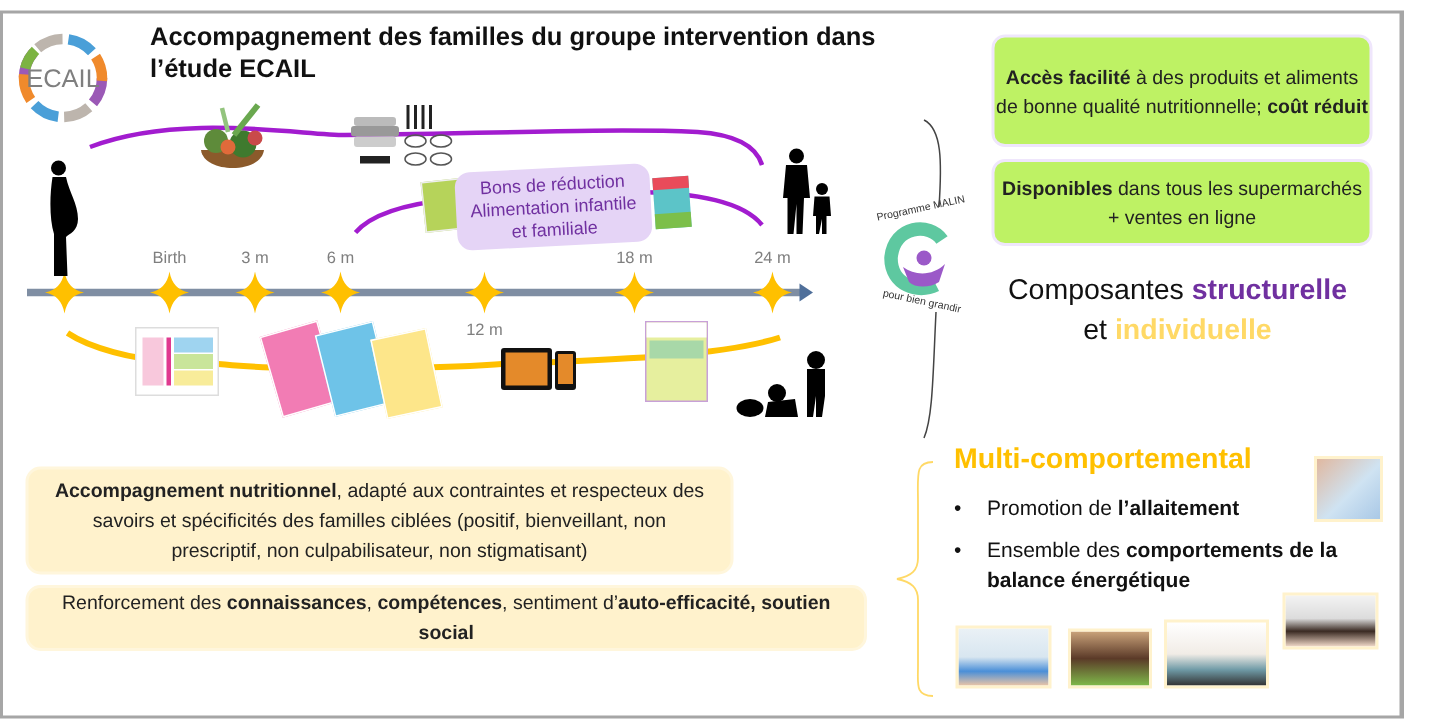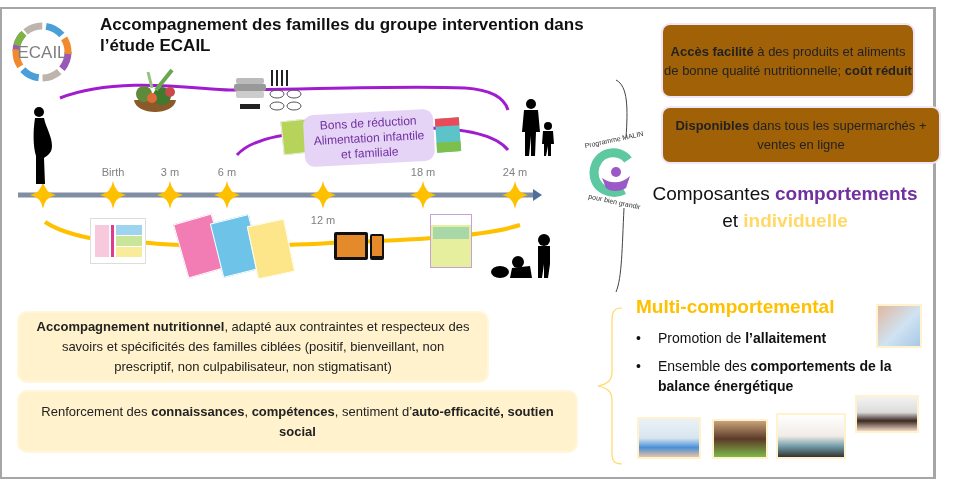--- a/index.html
+++ b/index.html
@@ -3,21 +3,21 @@
 <meta charset="utf-8">
 <style>
   html, body { margin: 0; padding: 0; background: #ffffff; }
   body { width: 962px; height: 481px; position: relative; overflow: hidden;
          font-family: "Liberation Sans", sans-serif; color: #111; }
   .frame { position: absolute; left: 0; top: 7px; width: 936px; height: 472px;
            border: 2px solid #a6a6a6; border-right-width: 3px; box-sizing: border-box; background:#fff; }
   .title { position: absolute; left: 100px; top: 14px; width: 520px; text-align: left;
            font-weight: bold; font-size: 17px; line-height: 21px; color: #111; }
   .abs { position: absolute; }
-  .purple-box { position: absolute; background: #a16207; border: 2px solid #efe6fc; border-radius: 9px;
+  .purple-box { position: absolute; background: #bef264; border: 2px solid #efe6fc; border-radius: 9px;
                 box-sizing: border-box; text-align: center; font-size: 13px; line-height: 19px; color: #222;
                 display: flex; align-items: center; justify-content: center; flex-direction: column; }
   .yellow-box { position: absolute; background: #fff2cc; border: 2px solid #fff6dc; border-radius: 10px;
                 box-sizing: border-box; text-align: center; font-size: 13px; line-height: 20px; color: #222;
                 display: flex; align-items: center; justify-content: center; flex-direction: column; padding: 0 12px; }
   .coupon-box { position: absolute; left: 304px; top: 112px; width: 130px; height: 52px;
                 background: #e5d4f6; border-radius: 10px; transform: rotate(-3deg);
                 text-align: center; font-size: 12px; line-height: 15px; color: #7030a0;
                 display: flex; flex-direction: column; justify-content: center; }
   .tick-label { position: absolute; top: 166px; font-size: 11px; color: #7f7f7f; transform: translateX(-50%); }
@@ -188,33 +188,33 @@
     <circle cx="28" cy="30" r="6" fill="#000"></circle>
     <path d="M22,36 L40,34 L42,46 L20,46 Z" fill="#000"></path>
     <circle cx="54" cy="8" r="6" fill="#000"></circle>
     <path d="M48,14 L60,14 L60,32 L58,46 L54,46 L54,32 L52,46 L48,46 Z" fill="#000"></path>
   </svg>
 </div>
 
 <div class="purple-box" style="left:661px;top:23px;width:254px;height:75px;">
   <div><b>Accès facilité</b><span> à des produits et aliments de bonne qualité nutritionnelle; </span><b>coût réduit</b></div>
 </div>
-<div class="purple-box" style="left:661px;top:106px;width:280px;height:58px;justify-content:center;">
+<div class="purple-box" style="left:661px;top:106px;width:254px;height:58px;justify-content:center;">
   <div><b>Disponibles</b><span> dans tous les supermarchés + ventes en ligne</span></div>
 </div>
 
 <div class="comp">
-  <span>Composantes </span><span class="s">comportements</span><br>
+  <span>Composantes </span><span class="s">structurelle</span><br>
   <span>et </span><span class="i">individuelle</span>
 </div>
 
 <div class="yellow-box" style="left:17px;top:311px;width:472px;height:72px;">
   <div><b>Accompagnement nutritionnel</b><span>, adapté aux contraintes et respecteux des savoirs et spécificités des familles ciblées (positif, bienveillant, non prescriptif, non culpabilisateur, non stigmatisant)</span></div>
 </div>
-<div class="yellow-box" style="left:17px;top:390px;width:561px;height:63px;">
+<div class="yellow-box" style="left:17px;top:390px;width:561px;height:44px;">
   <div><span>Renforcement des </span><b>connaissances</b><span>, </span><b>compétences</b><span>, sentiment d’</span><b>auto-efficacité, soutien social</b></div>
 </div>
 
 <svg class="abs" style="left:594px;top:306px" width="30" height="160">
   <path d="M28,2 C16,2 18,10 18,30 L18,66 C18,74 14,78 4,80 C14,82 18,86 18,94 L18,138 C18,150 16,158 28,158" fill="none" stroke="#ffd966" stroke-width="1.2"></path>
 </svg>
 
 <div class="multi-title">Multi-comportemental</div>
 <div class="bullets">
   <div class="row">

